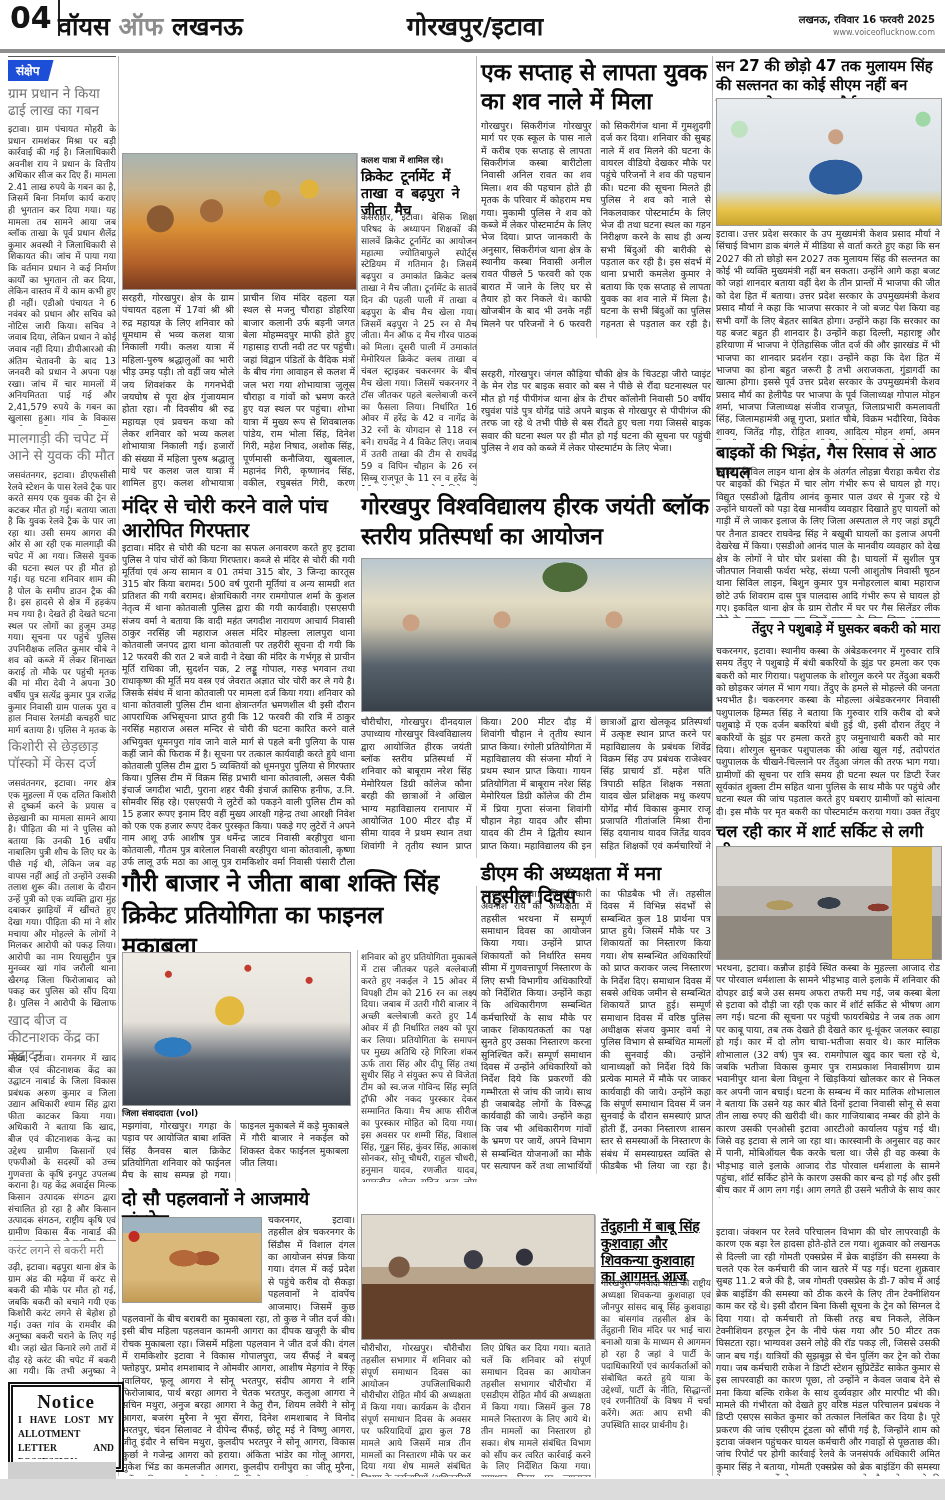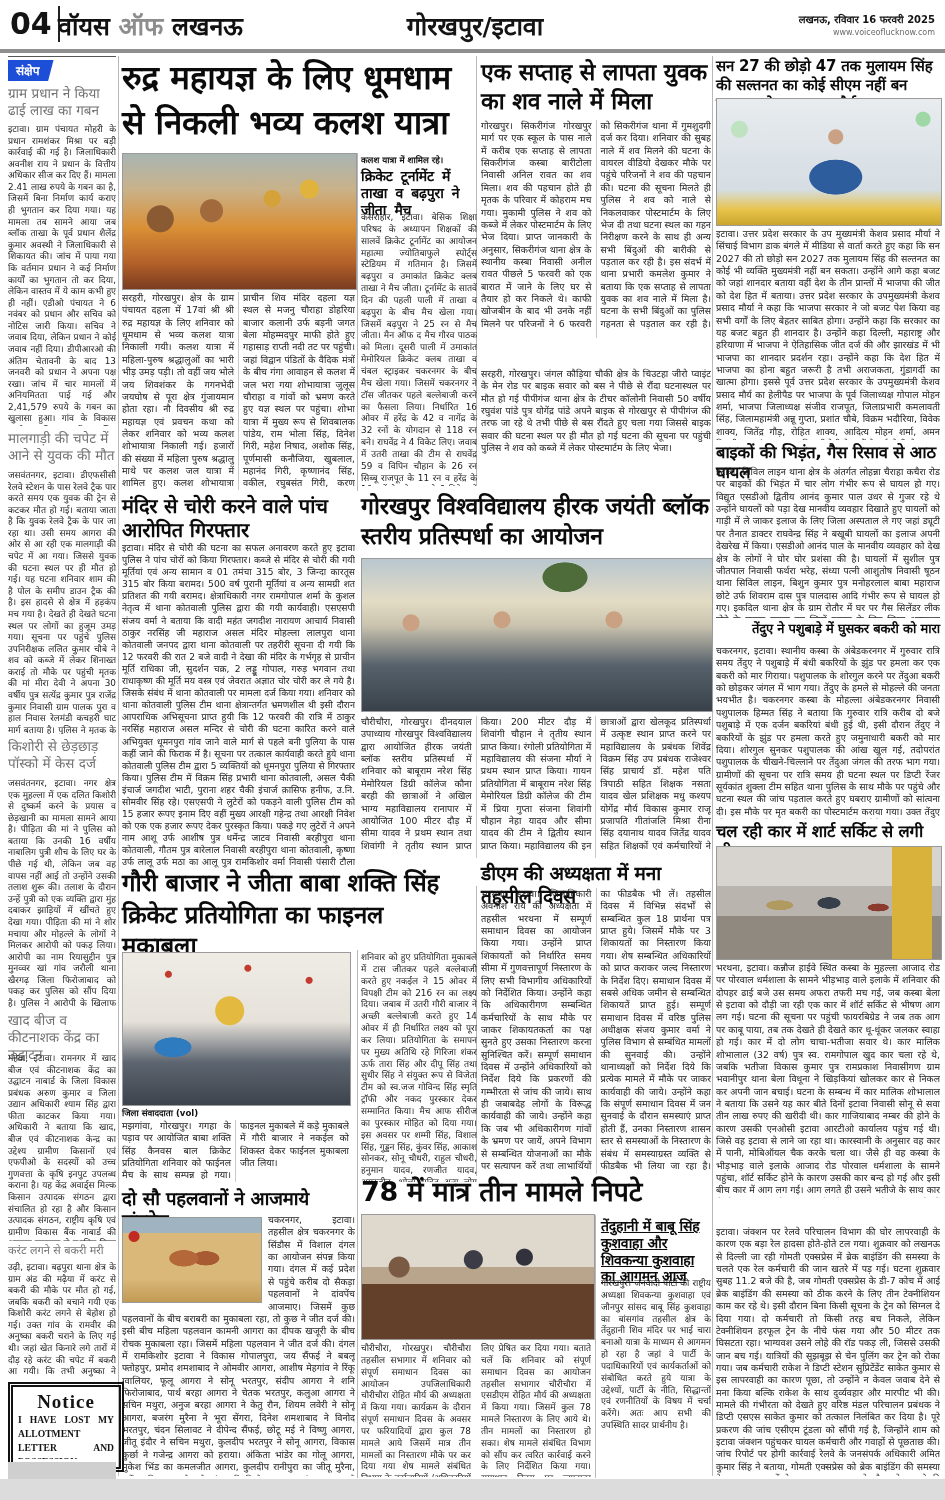--- a/index.html
+++ b/index.html
@@ -22,21 +22,21 @@
   #notice-box .nt{font-size:19px;font-weight:700;text-align:center;letter-spacing:1px;}
   #notice-box .nb{font-size:9.6px;font-weight:700;line-height:1.45;text-align:justify;}
   .footer-strip{position:absolute;background:#dcdcdc;}
 </style>
 </head>
 <body>
 
 <div id="page">
 
   <div class="abs" style="left:0;top:0;width:945px;height:49px;">
-    <div class="abs" style="left:10px;top:6px;font-size:30px;font-weight:800;border-right:2px solid #222;padding-right:6px;line-height:1.2;text-align:right;">04</div>
+    <div class="abs" style="left:10px;top:0;font-size:30px;font-weight:800;border-right:2px solid #222;padding-right:6px;line-height:1.2;text-align:right;">04</div>
     <div class="abs" style="left:58px;top:8px;font-size:25px;font-weight:800;white-space:nowrap;">
       <span style="color:#111;">वॉयस</span>
       <span style="color:#8d8d8d;">ऑफ</span>
       <span style="color:#111;">लखनऊ</span>
     </div>
     <div class="abs" style="left:330px;top:8px;width:290px;text-align:center;font-size:25px;font-weight:800;">गोरखपुर/इटावा</div>
     <div class="abs" style="right:10px;top:12px;font-size:10px;font-weight:700;text-align:center;">लखनऊ, रविवार 16 फरवरी 2025</div>
     <div class="abs" style="right:10px;top:28px;font-size:8px;color:#6a6a6a;text-align:right;">www.voiceoflucknow.com</div>
   </div>
   <div id="masthead-rule"></div>
@@ -61,21 +61,20 @@
   <div class="abs rail-hd" style="left:8px;top:1012px;width:108px;">खाद बीज व कीटनाशक केंद्र का उद्घाटन</div>
   <div class="abs rail-bt" style="left:8px;top:1053px;width:108px;height:188px;">महेवा, इटावा। रामनगर में खाद बीज एवं कीटनाशक केंद्र का उद्घाटन नाबार्ड के जिला विकास प्रबंधक अरुण कुमार व जिला उद्यान अधिकारी श्याम सिंह द्वारा फीता काटकर किया गया। अधिकारी ने बताया कि खाद, बीज एवं कीटनाशक केन्द्र का उद्देश्य ग्रामीण किसानों एवं एफपीओ के सदस्यों को उच्च गुणवत्ता के कृषि इनपुट उपलब्ध कराना है। यह केंद्र अवार्ड्स मिल्क किसान उत्पादक संगठन द्वारा संचालित हो रहा है और किसान उत्पादक संगठन, राष्ट्रीय कृषि एवं ग्रामीण विकास बैंक नाबार्ड की अनुदान सहायता से स्थापित किया गया है।</div>
   <div class="abs rail-hd" style="left:8px;top:1244px;width:108px;font-size:11px;">करंट लगने से बकरी मरी</div>
   <div class="abs rail-bt" style="left:8px;top:1262px;width:108px;height:116px;">उढ़ी, इटावा। बढ़पुरा थाना क्षेत्र के ग्राम अंड की मढ़ैया में करंट से बकरी की मौके पर मौत हो गई, जबकि बकरी को बचाने गयी एक किशोरी करंट लगने से बेहोश हो गई। उक्त गांव के रामवीर की अनुष्का बकरी चराने के लिए गई थी। जहां खेत किनारे लगे तारों में दौड़ रहे करंट की चपेट में बकरी आ गयी। कि तभी अनुष्का ने बचाने के प्रयास में बकरी को पकड़कर खींचा जिससे उसे भी करंट लग गया।</div>
   <div id="notice-box" class="abs" style="left:8px;top:1382px;width:96px;height:72px;">
     <div class="nt">Notice</div>
     <div class="nb" style="overflow:hidden;height:46px;">I HAVE LOST MY ALLOTMENT LETTER AND POSSESSION LATTER OF MY FLAT NO - 1702 TOWER 11 JAYPEE AMAN ,G NOIDA MAHENDRA SINHA S/O BRAJBIHARILAL 117 ARYA NAGAR SITAPUR</div>
   </div>
   <div class="abs footer-strip" style="left:8px;top:1462px;width:108px;height:38px;background:#cfcfcf;"></div>
 
-  <div class="abs hd" style="left:122px;top:56px;width:356px;height:94px;font-size:33px;line-height:1.35;">रुद्र महायज्ञ के लिए धूमधाम से निकली भव्य कलश यात्रा</div>
   <div class="photo" style="left:122px;top:153px;width:233px;height:135px;background:
          radial-gradient(circle at 80% 26%, #e0b33c 0 9px, rgba(0,0,0,0) 10px),
          radial-gradient(circle at 64% 33%, #d4a238 0 8px, rgba(0,0,0,0) 9px),
          radial-gradient(circle at 16% 48%, #8a5a33 0 13px, rgba(0,0,0,0) 14px),
          radial-gradient(circle at 38% 42%, #a06a3c 0 11px, rgba(0,0,0,0) 12px),
          linear-gradient(180deg,#a8b5b2 0%,#c9b28a 26%,#d98f35 55%,#b5622a 80%,#7a3c20 100%);"></div>
   <div class="abs cap" style="left:361px;top:154px;width:116px;">कलश यात्रा में शामिल रहे।</div>
   <div class="abs bt cols2" style="left:122px;top:292px;width:233px;height:198px;">सरहरी, गोरखपुर। क्षेत्र के ग्राम पंचायत दहला में 17वां श्री श्री रुद्र महायज्ञ के लिए शनिवार को धूमधाम से भव्य कलश यात्रा निकाली गयी। कलश यात्रा में महिला-पुरुष श्रद्धालुओं का भारी भीड़ उमड़ पड़ी। तो वहीं जय भोले जय शिवशंकर के गगनभेदी जयघोष से पूरा क्षेत्र गुंजायमान होता रहा। नौ दिवसीय श्री रुद्र महायज्ञ एवं प्रवचन कथा को लेकर शनिवार को भव्य कलश शोभायात्रा निकाली गई। हजारों की संख्या में महिला पुरुष श्रद्धालु माथे पर कलश जल यात्रा में शामिल हुए। कलश शोभायात्रा प्राचीन शिव मंदिर दहला यज्ञ स्थल से मजनु चौराहा डोहरिया बाजार कलानी उर्फ बड़नी जगत बेला मोहम्मदपुर माफी होते हुए गहासाड़ राप्ती नदी तट पर पहुंची। जहां विद्वान पंडितों के वैदिक मंत्रों के बीच गंगा आवाहन से कलश में जल भरा गया शोभायात्रा जुलूस चौराहा व गांवों को भ्रमण करते हुए यज्ञ स्थल पर पहुंचा। शोभा यात्रा में मुख्य रूप से शिवबालक पांडेय, राम भोला सिंह, दिनेश गिरी, महेश निषाद, अशोक सिंह, पूर्णमासी कनौजिया, खुबलाल, महानंद गिरी, कृष्णानंद सिंह, वकील, रघुबसंत गिरी, करण विश्वकर्मा, बालचंद कोटेदार व नाहर सिंह सहित महिला पुरुष व क्षेत्रवासी ग्राम वासी कलश यात्रा में शामिल रहे।</div>
 
   <div class="abs hd" style="left:361px;top:169px;width:116px;font-size:14px;font-family:Liberation Mono, monospace;">क्रिकेट टूर्नामेंट में ताखा व बढ़पुरा ने जीता मैच</div>
@@ -115,21 +114,20 @@
   <div class="abs hd" style="left:122px;top:1188px;width:235px;font-size:18.5px;">दो सौ पहलवानों ने आजमाये दांवपेच</div>
   <div class="abs bt" style="left:122px;top:1214px;width:233px;height:262px;">
     <span class="photo" style="float:left;position:relative;display:block;width:138px;height:84px;margin:3px 6px 3px 0;background:
          radial-gradient(ellipse at 44% 48%, #b4683a 0 14px, rgba(0,0,0,0) 15px),
          radial-gradient(ellipse at 60% 48%, #a85a32 0 13px, rgba(0,0,0,0) 14px),
          radial-gradient(circle at 8% 22%, #c02c22 0 5px, rgba(0,0,0,0) 6px),
          linear-gradient(180deg,#9fb3c0 0 18%, #d9b879 18% 72%, #c29a55 100%);"></span>
     <span>चकरनगर, इटावा। तहसील क्षेत्र चकरनगर के सिंडौस में विशाल दंगल का आयोजन संपन्न किया गया। दंगल में कई प्रदेश से पहुंचे करीब दो सैकड़ा पहलवानों ने दांवपेंच आजमाए। जिसमें कुछ पहलवानों के बीच बराबरी का मुकाबला रहा, तो कुछ ने जीत दर्ज की। इसी बीच महिला पहलवान कामनी आगरा का दीपक खजूरी के बीच रोचक मुकाबला रहा। जिसमें महिला पहलवान ने जीत दर्ज की। दंगल में रामकिशोर इटावा ने विकास गोपालपुरा, जय सैंफई ने बबलू फ्तोहपुर, प्रमोद शमशाबाद ने ओमवीर आगरा, आशीष मेहगांव ने रिंकू ग्वालियर, फूलू आगरा ने सोनू भरतपुर, संदीप आगरा ने शनि फिरोजाबाद, पार्थ बरहा आगरा ने चेतक भरतपुर, कलुआ आगरा ने सचिन मथुरा, अनुज बरहा आगरा ने केतु रौन, शियम लवेरी ने सोनू आगरा, बजरंग मुरैना ने भूरा सेंगरा, दिनेश शमशाबाद ने विनोद भरतपुर, चंदन सिलावट ने दीपेन्द सैंफई, छोटू मई ने विष्णु आगरा, जीतू इंदौर ने सचिन मथुरा, कुलदीप भरतपुर ने सोनू आगरा, विकास कुर्छा ने गजेन्द्र आगरा को हराया। अंकिता भांडेर का गोलू आगरा, मुकेश भिंड का कमलजीत आगरा, कुलदीप रानीपुरा का जीतू मुरैना, सतेंद्र दतिया का गोलू मेहगांव, रवि फिरोजाबाद का अंकुर आगरा से बराबरी का मुकाबला रहा। पूर्व सांसद डॉ राम शंकर कठेरिया के द्वारा दंगल का समापन किया गया। इस मौके पर सिंडौस गांव की दंगल कमेटी मौजूद रही और पुलिस बल ने दंगल में शांति व्यवस्था कायम रखी।</span>
   </div>
 
-  <div class="abs hd" style="left:361px;top:1176px;width:350px;font-size:27px;">78 में मात्र तीन मामले निपटे</div>
   <div class="photo" style="left:361px;top:1214px;width:232px;height:124px;background:
          radial-gradient(circle at 16% 42%, #7a5a42 0 10px, rgba(0,0,0,0) 11px),
          radial-gradient(circle at 48% 36%, #3c3c46 0 9px, rgba(0,0,0,0) 10px),
          radial-gradient(circle at 70% 34%, #32323c 0 8px, rgba(0,0,0,0) 9px),
          linear-gradient(180deg,#ded8cd 0 42%, #b9a58c 42% 56%, #63402a 56% 100%);"></div>
   <div class="abs bt" style="left:361px;top:1343px;width:110px;height:134px;font-size:8.9px;">चौरीचौरा, गोरखपुर। चौरीचौरा तहसील सभागार में शनिवार को संपूर्ण समाधान दिवस का आयोजन उपजिलाधिकारी चौरीचौरा रोहित मौर्य की अध्यक्षता में किया गया। कार्यक्रम के दौरान संपूर्ण समाधान दिवस के अवसर पर फरियादियों द्वारा कुल 78 मामले आये जिसमें मात्र तीन मामलों का निस्तारण मौके पर कर दिया गया शेष मामले संबंधित विभाग के कर्मचारियों /अधिकारियों को त्वरित कारवाई के</div>
   <div class="abs bt" style="left:481px;top:1343px;width:110px;height:134px;font-size:8.9px;">लिए प्रेषित कर दिया गया। बताते चलें कि शनिवार को संपूर्ण समाधान दिवस का आयोजन तहसील सभागार चौरीचौरा में एसडीएम रोहित मौर्य की अध्यक्षता में किया गया। जिसमें कुल 78 मामले निस्तारण के लिए आये थे। तीन मामलों का निस्तारण हो सका। शेष मामले संबंधित विभाग को सौंप कर त्वरित कार्रवाई करने के लिए निर्देशित किया गया। समाधान दिवस पर ज्यादातर मामले राजस्व विभाग तथा चकबंदी</div>
 
   <div class="abs hd" style="left:601px;top:1218px;width:110px;font-size:14px;text-decoration:underline;">तेंदुहानी में बाबू सिंह कुशवाहा और शिवकन्या कुशवाहा का आगमन आज</div>
   <div class="abs bt" style="left:601px;top:1278px;width:110px;height:199px;font-size:8.9px;">गोरखपुर। जनवादी पार्टी की राष्ट्रीय अध्यक्षा शिवकन्या कुशवाहा एवं जौनपुर सांसद बाबू सिंह कुशवाहा का बांसगांव तहसील क्षेत्र के तेंदुहानी शिव मंदिर पर भाई चारा बनाओ यात्रा के माध्यम से आगमन हो रहा है जहां वे पार्टी के पदाधिकारियों एवं कार्यकर्ताओं को संबोधित करते हुये यात्रा के उद्देश्यों, पार्टी के नीति, सिद्धान्तों एवं रणनीतियों के विषय में चर्चा करेंगे। अतः आप सभी की उपस्थिति सादर प्रार्थनीय है।</div>

